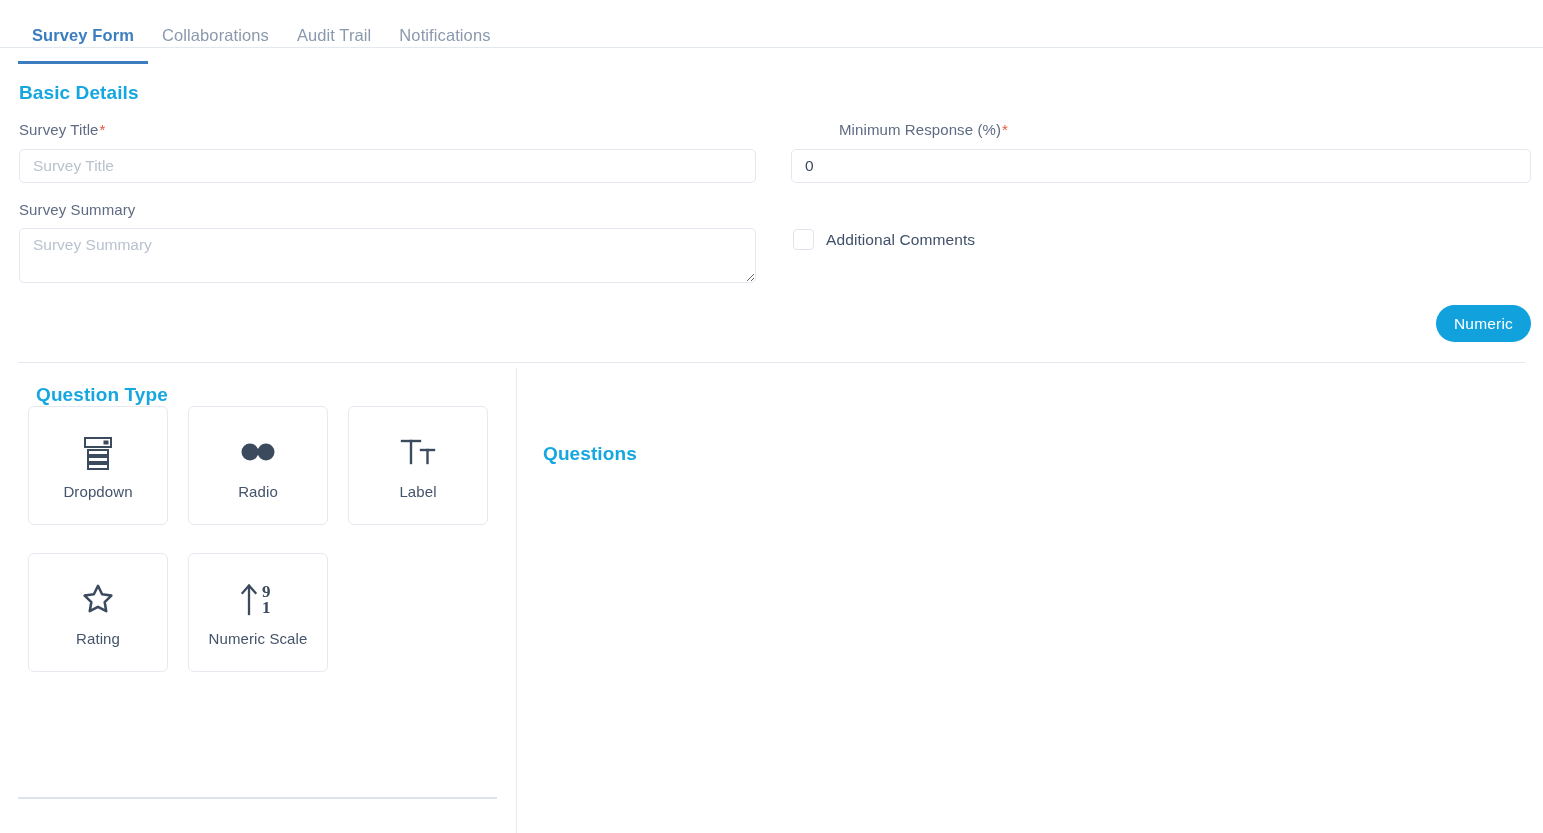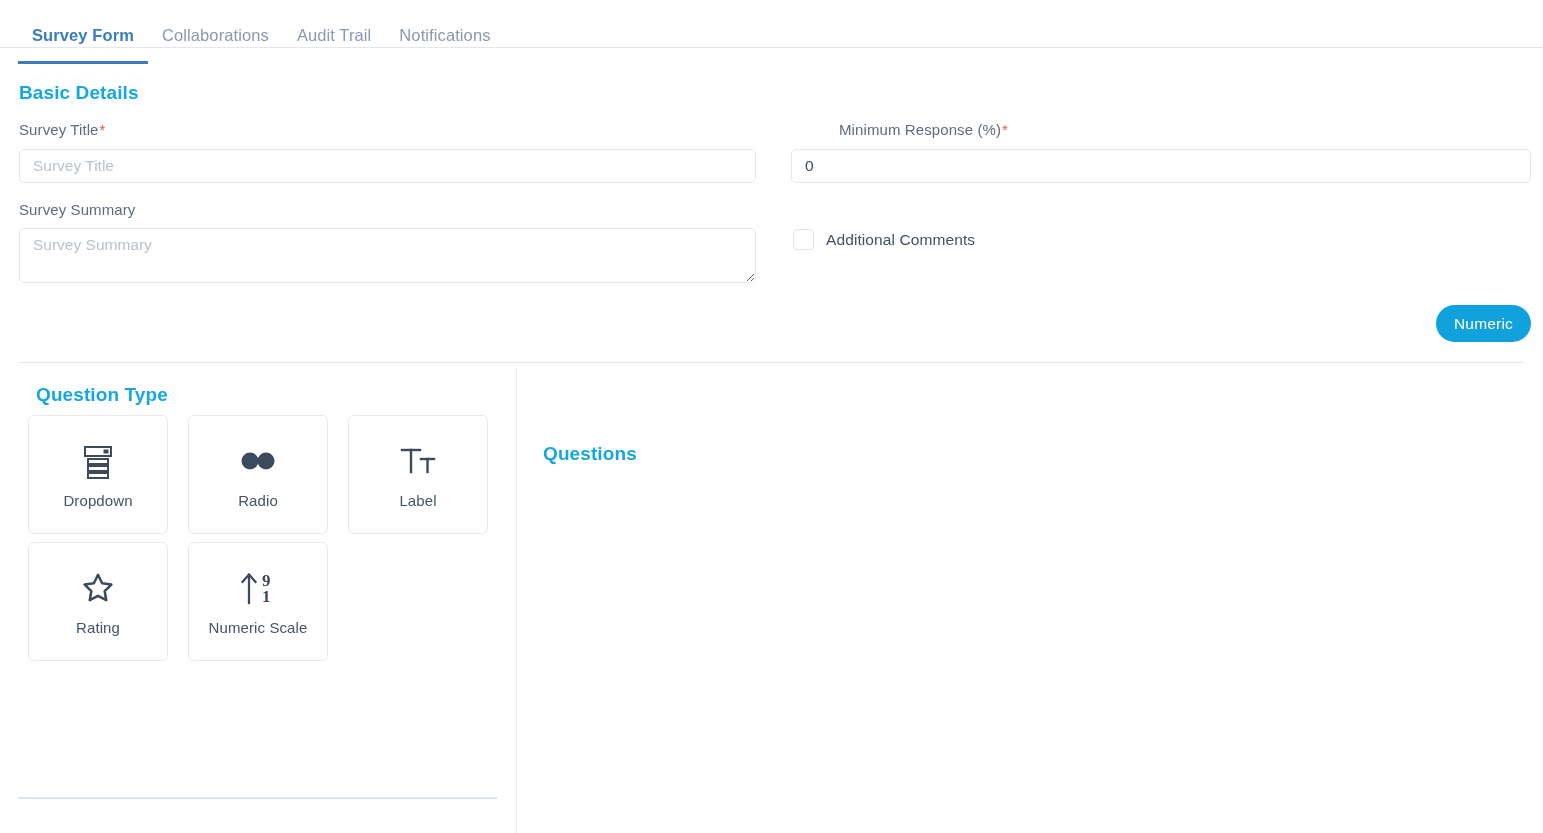--- a/index.html
+++ b/index.html
@@ -108,23 +108,23 @@
     position: absolute; left: 516px; top: 368px; width: 1px; height: 465px;
     background: #e7ebf1;
   }
   .hr-left {
     position: absolute; left: 18px; top: 797px; width: 479px;
     height: 2px; background: #dde4ee;
   }
 
   
   .cards {
-    position: absolute; left: 28px; top: 415px;
+    position: absolute; left: 28px; top: 406px;
     width: 470px;
-    display: flex; flex-wrap: wrap; gap: 8px 20px;
+    display: flex; flex-wrap: wrap; gap: 28px 20px;
   }
   .qcard {
     width: 140px; height: 119px;
     border: 1px solid #e6eaf0; border-radius: 6px;
     background: #fff;
     display: flex; flex-direction: column;
     align-items: center; justify-content: center;
     cursor: pointer; text-align: center;
   }
   .qcard .icon { height: 46px; display:flex; align-items:center; justify-content:center; }

